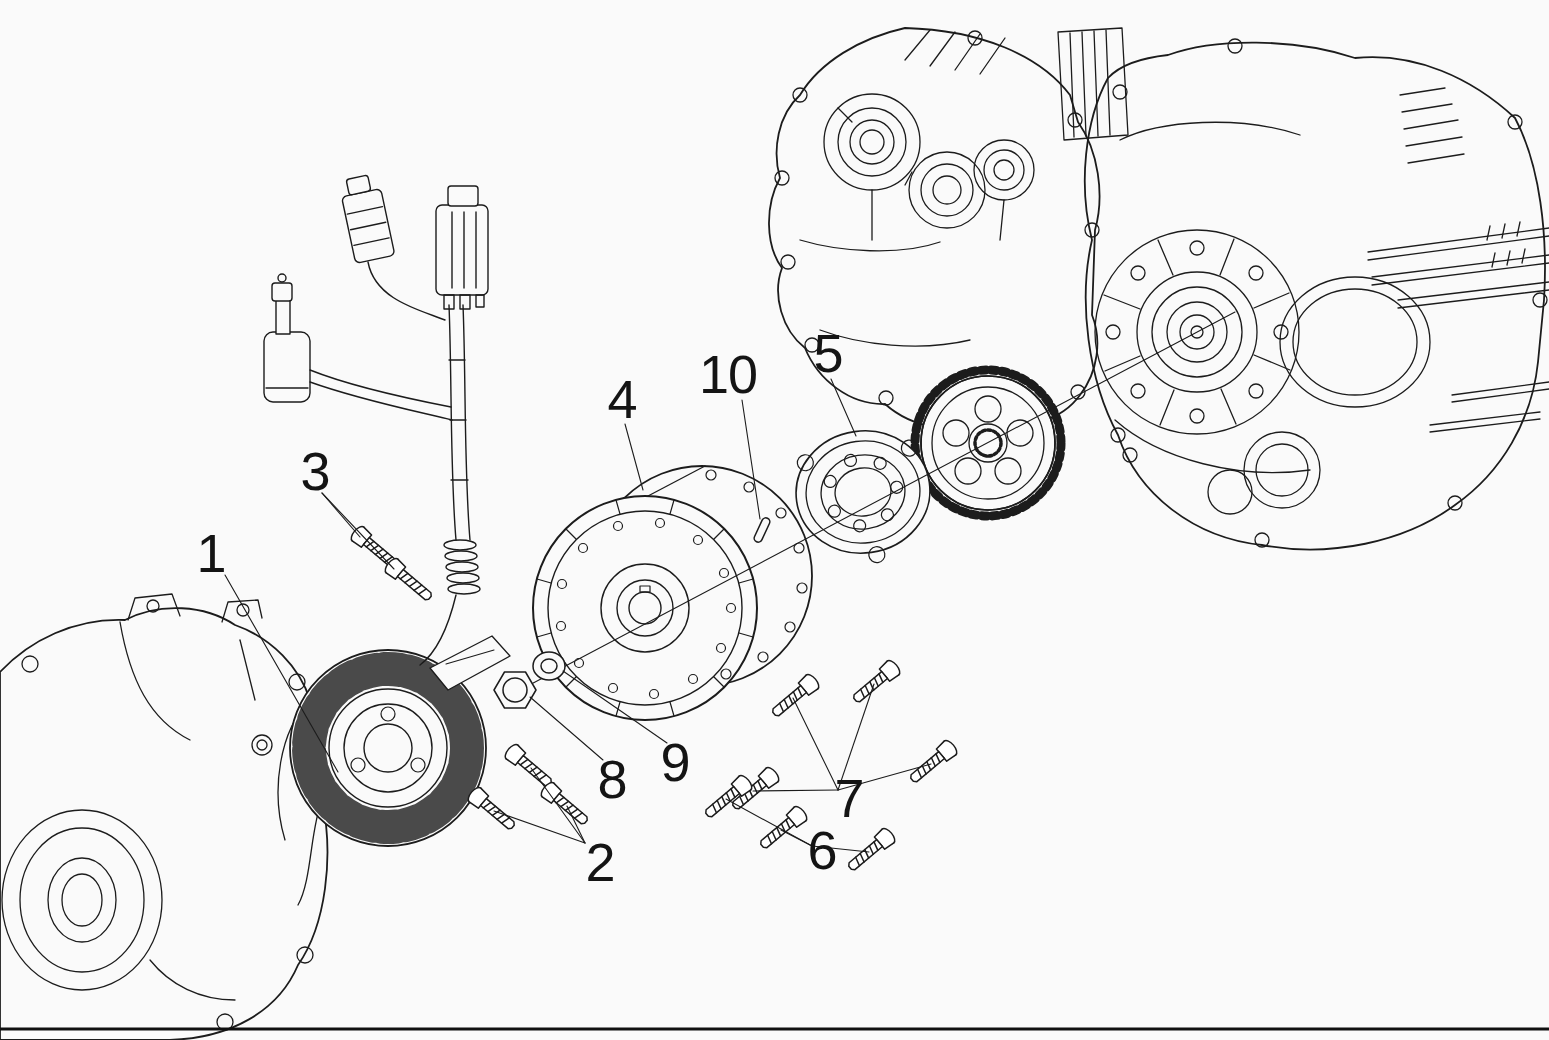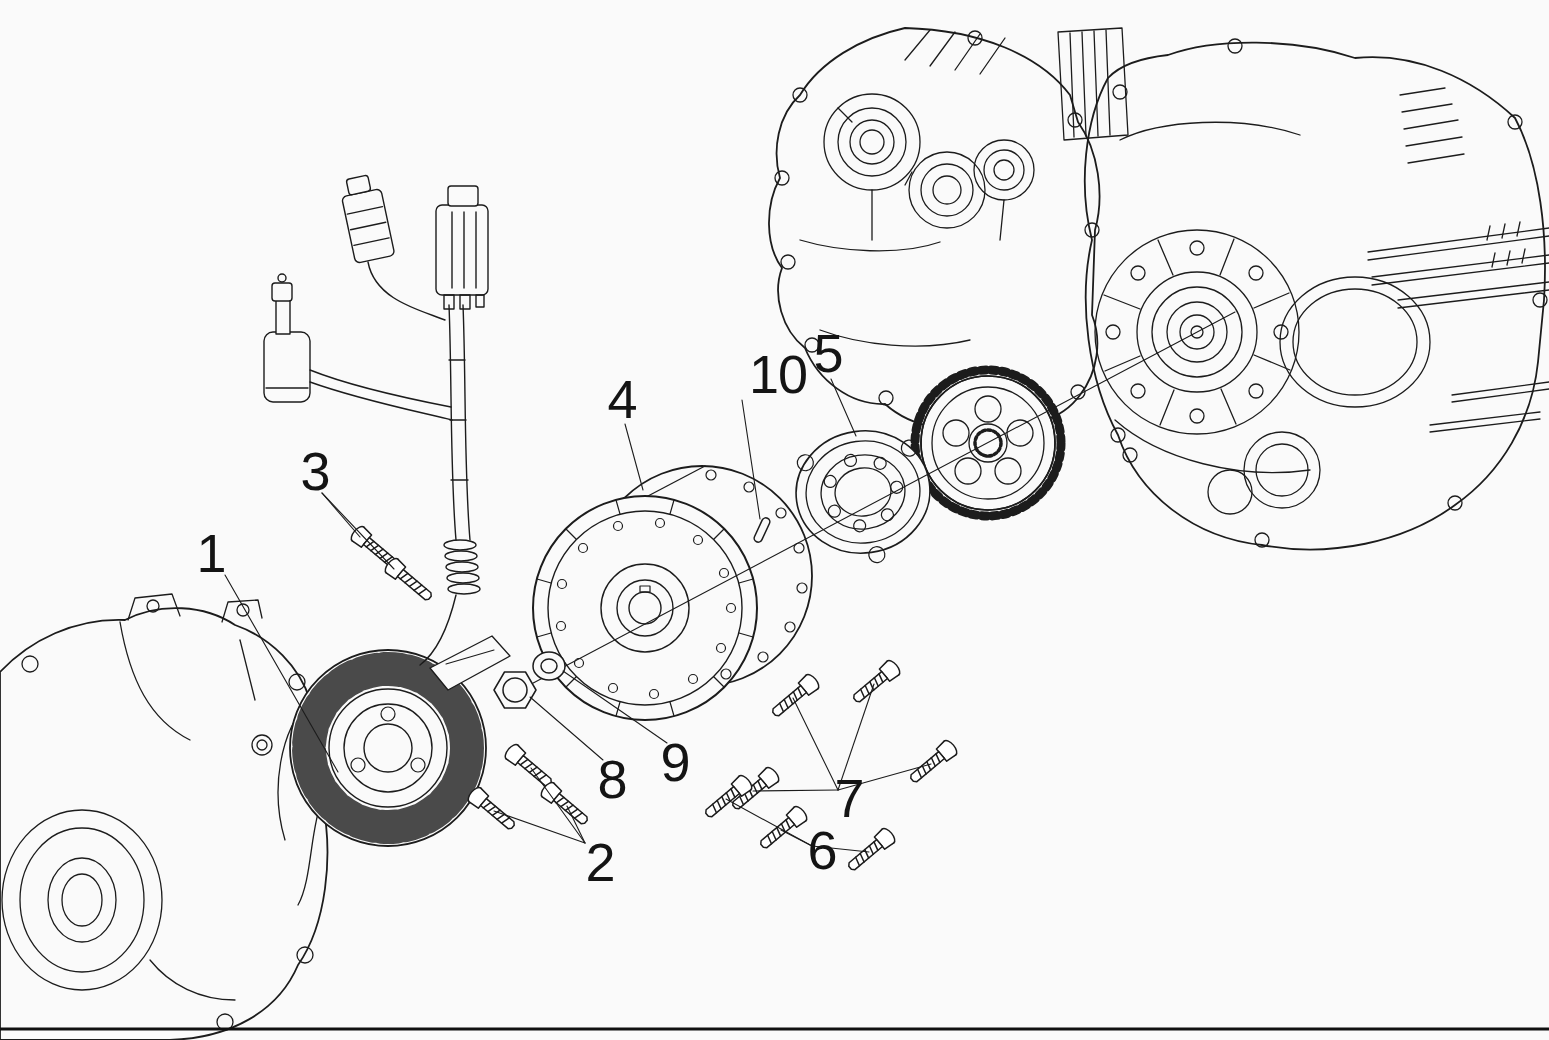--- a/index.html
+++ b/index.html
@@ -387,15 +387,15 @@
 
   <div class="callout" style="left:211px;top:553px">1</div>
   <div class="callout" style="left:600px;top:862px">2</div>
   <div class="callout" style="left:315px;top:471px">3</div>
   <div class="callout" style="left:622px;top:399px">4</div>
   <div class="callout" style="left:828px;top:353px">5</div>
   <div class="callout" style="left:822px;top:850px">6</div>
   <div class="callout" style="left:849px;top:798px">7</div>
   <div class="callout" style="left:612px;top:779px">8</div>
   <div class="callout" style="left:675px;top:762px">9</div>
-  <div class="callout" style="left:778px;top:374px">10</div>
+  <div class="callout" style="left:728px;top:374px">10</div>
 
 </div>
 
 </body></html>

